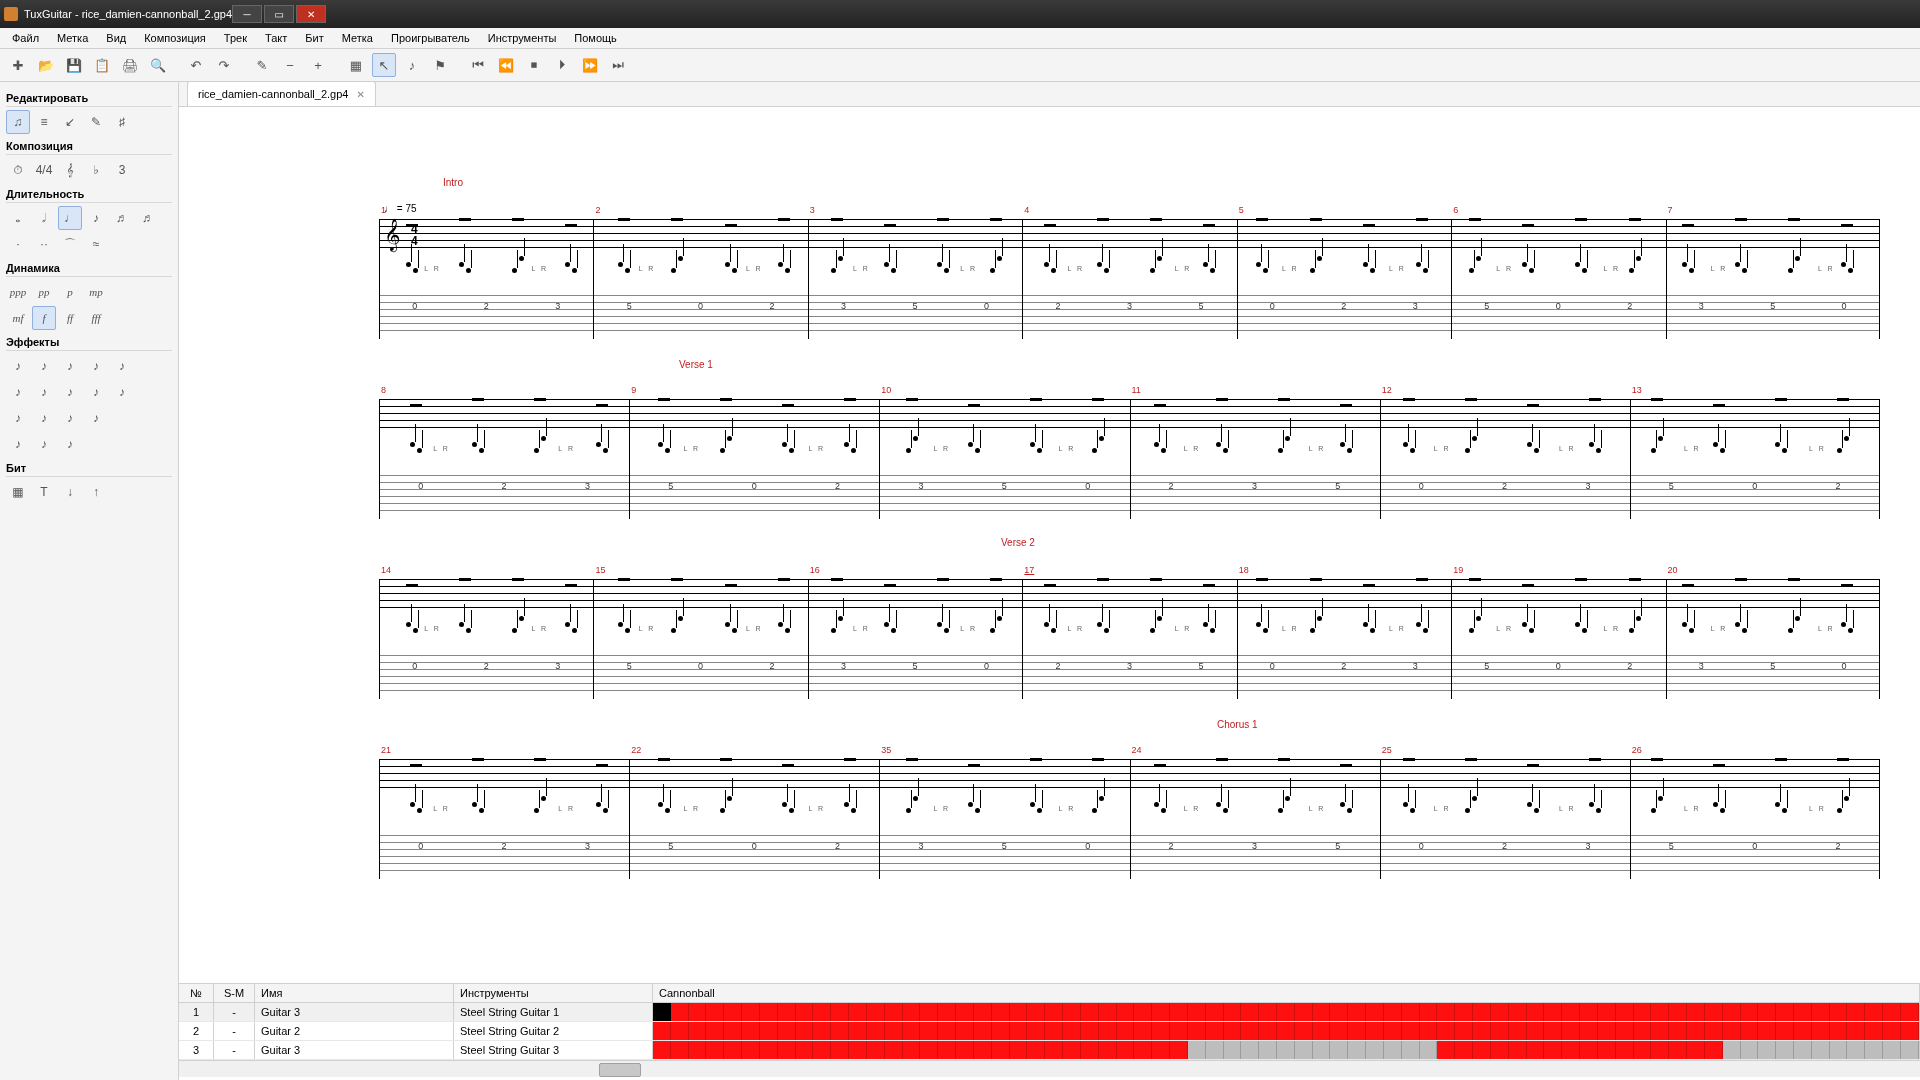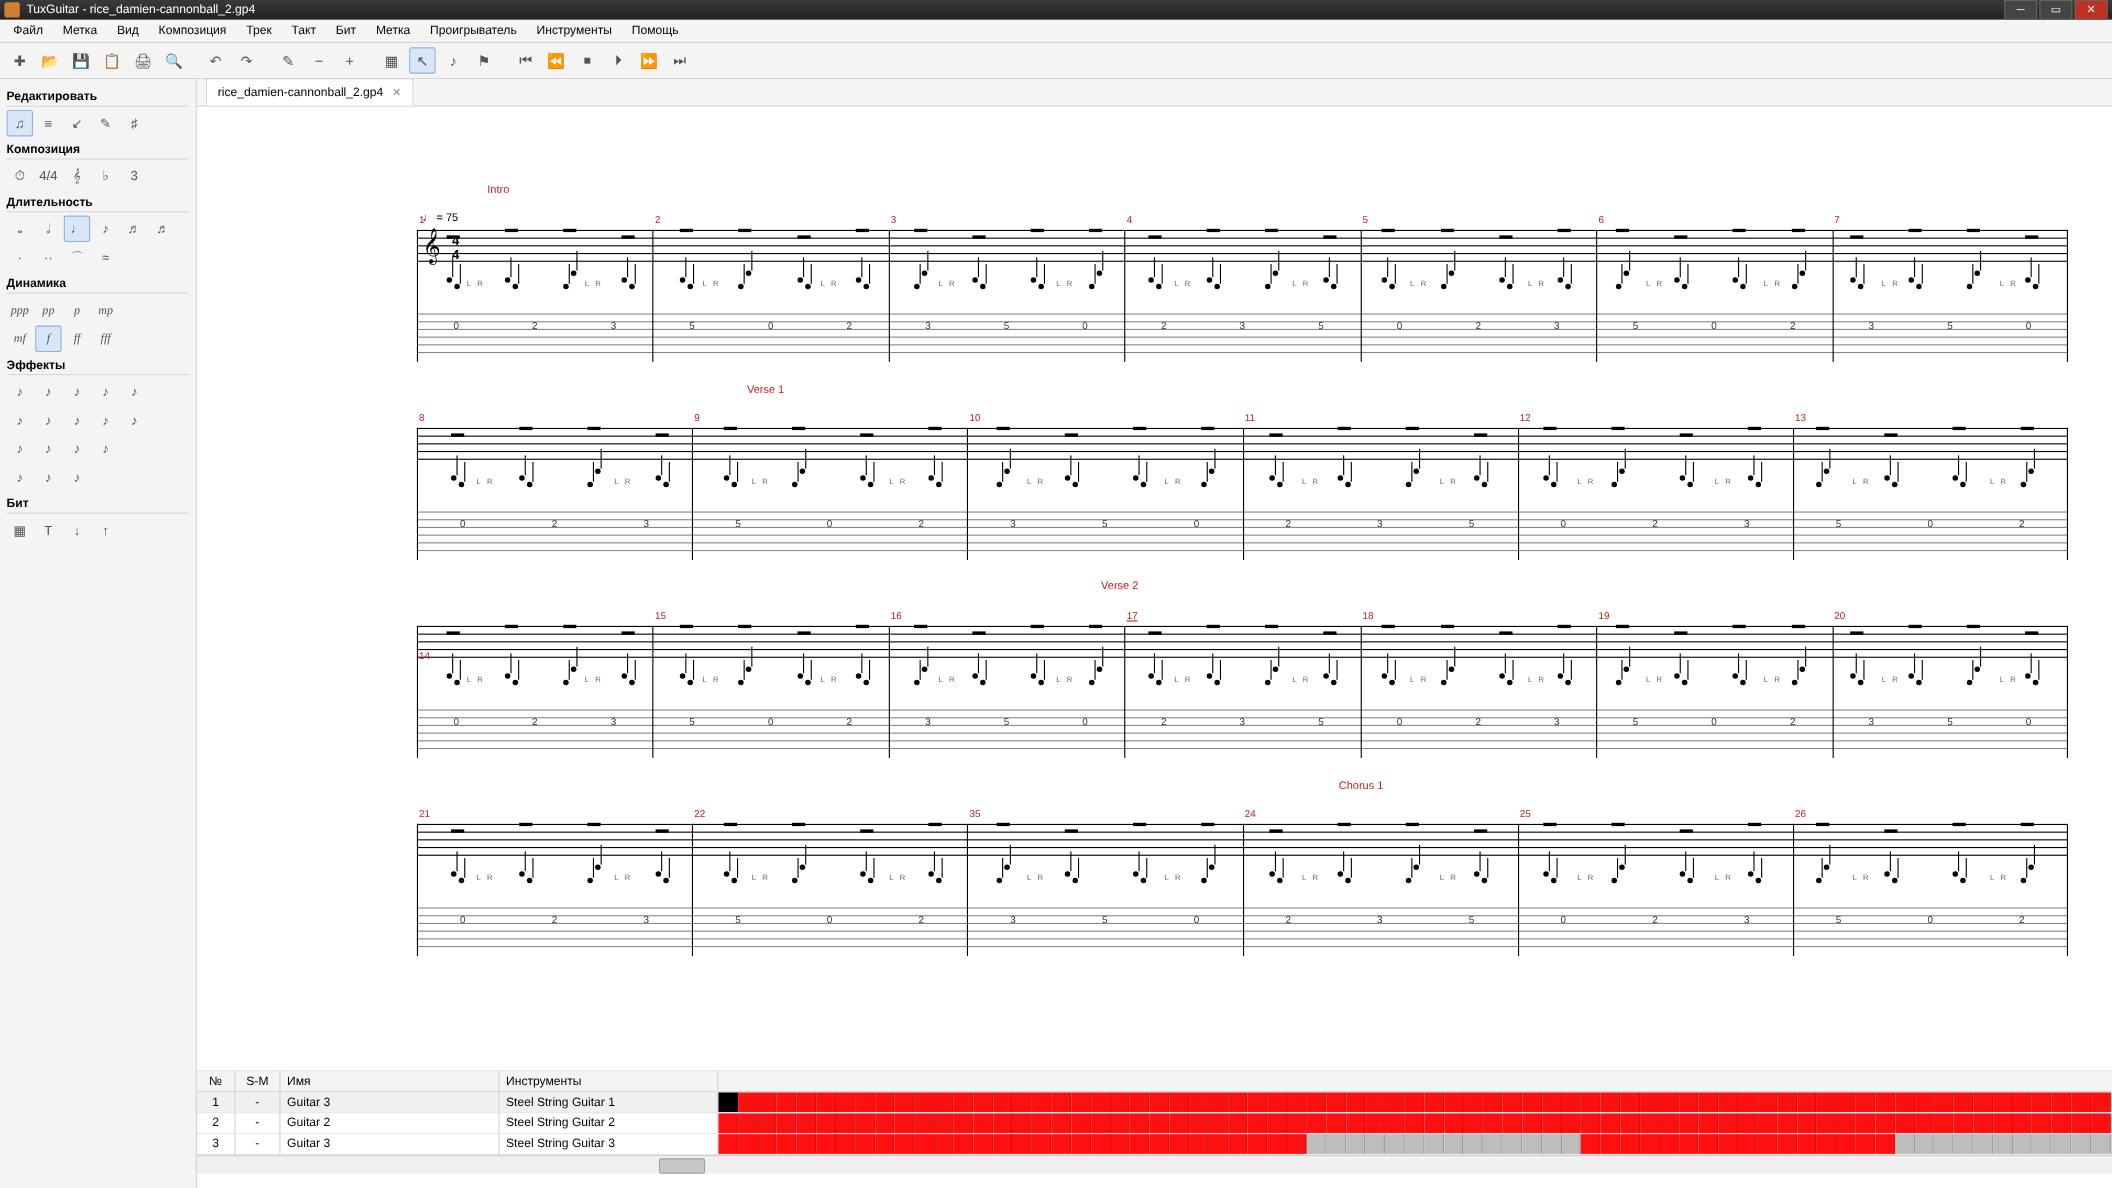--- a/index.html
+++ b/index.html
@@ -1,16 +1,16 @@
 <!DOCTYPE html>
 <html><head>
 <meta charset="utf-8">
 <style>
 html,body{margin:0;padding:0;width:1920px;height:1080px;font-family:Tahoma,Segoe UI,sans-serif;font-size:11px;background:#fff;overflow:hidden;color:#000}
-.titlebar{height:18px;background:linear-gradient(#3a3a3a,#222);display:flex;align-items:center;color:#fff;padding:0 4px;justify-content:space-between}
+.titlebar{height:28px;background:linear-gradient(#3a3a3a,#222);display:flex;align-items:center;color:#fff;padding:0 4px;}
 .titlebar .left{display:flex;align-items:center;gap:6px}
 .titlebar .icon{width:14px;height:14px;background:#d08030;border-radius:2px}
 .winbtns{display:flex;gap:2px}
 .winbtn{width:28px;height:16px;background:#444;border:1px solid #666;display:flex;align-items:center;justify-content:center;font-size:10px;color:#fff;cursor:pointer}
 .winbtn.close{background:#c03020}
 .menubar{height:20px;background:#f4f4f4;border-bottom:1px solid #d0d0d0;display:flex;align-items:center;padding:0 4px;gap:2px}
 .menuitem{padding:2px 8px;cursor:pointer}
 .toolbar{height:28px;background:#f4f4f4;border-bottom:1px solid #d0d0d0;display:flex;align-items:center;padding:2px 6px;gap:4px}
 .tbtn{width:22px;height:22px;display:flex;align-items:center;justify-content:center;cursor:pointer;border:1px solid transparent;border-radius:2px}
 .tbtn.active{background:#d8e6f8;border-color:#90b0e0}
@@ -929,21 +929,21 @@
             <span>0</span>
             <span>2</span>
             <span>3</span>
             <span>5</span>
             <span>0</span>
             <span>2</span>
             <span>3</span>
             <span>5</span>
             <span>0</span>
           </div>
-          <div class="measno" style="left: calc(0% + 2px); top: 8px; margin-top: 36px;">14</div>
+          <div class="measno" style="left: calc(0% + 2px); top: 8px;">14</div>
           <div style="position: absolute; left: 0%; top: 22px; width: 1px; height: 120px; background: rgb(0, 0, 0);"></div>
           <div class="measno" style="left: calc(14.2857% + 2px); top: 8px;">15</div>
           <div style="position: absolute; left: 14.2857%; top: 22px; width: 1px; height: 120px; background: rgb(0, 0, 0);"></div>
           <div class="measno" style="left: calc(28.5714% + 2px); top: 8px;">16</div>
           <div style="position: absolute; left: 28.5714%; top: 22px; width: 1px; height: 120px; background: rgb(0, 0, 0);"></div>
           <div class="measno" style="left: calc(42.8571% + 2px); top: 8px; text-decoration: underline;">17</div>
           <div style="position: absolute; left: 42.8571%; top: 22px; width: 1px; height: 120px; background: rgb(0, 0, 0);"></div>
           <div class="measno" style="left: calc(57.1429% + 2px); top: 8px;">18</div>
           <div style="position: absolute; left: 57.1429%; top: 22px; width: 1px; height: 120px; background: rgb(0, 0, 0);"></div>
           <div class="measno" style="left: calc(71.4286% + 2px); top: 8px;">19</div>
@@ -1139,20 +1139,21 @@
           <div style="position: absolute; right: 0px; top: 22px; width: 1px; height: 120px; background: rgb(0, 0, 0);"></div>
         </div>
       </div>
 
     <div class="bottom">
       <div class="trackhdr">
         <div class="tc num">№</div>
         <div class="tc sm">S-M</div>
         <div class="tc name">Имя</div>
         <div class="tc instr">Инструменты</div>
+        <div class="tc song" style="padding:2px 6px">Cannonball</div>
       </div>
       <div id="trackrows">
           <div class="trackrow sel">
             <div class="tc num">1</div>
             <div class="tc sm">-</div>
             <div class="tc name">Guitar 3</div>
             <div class="tc instr">Steel String Guitar 1</div>
             <div class="tc song">
               <div class="cells">
                 <div class="cell cursor"></div>

